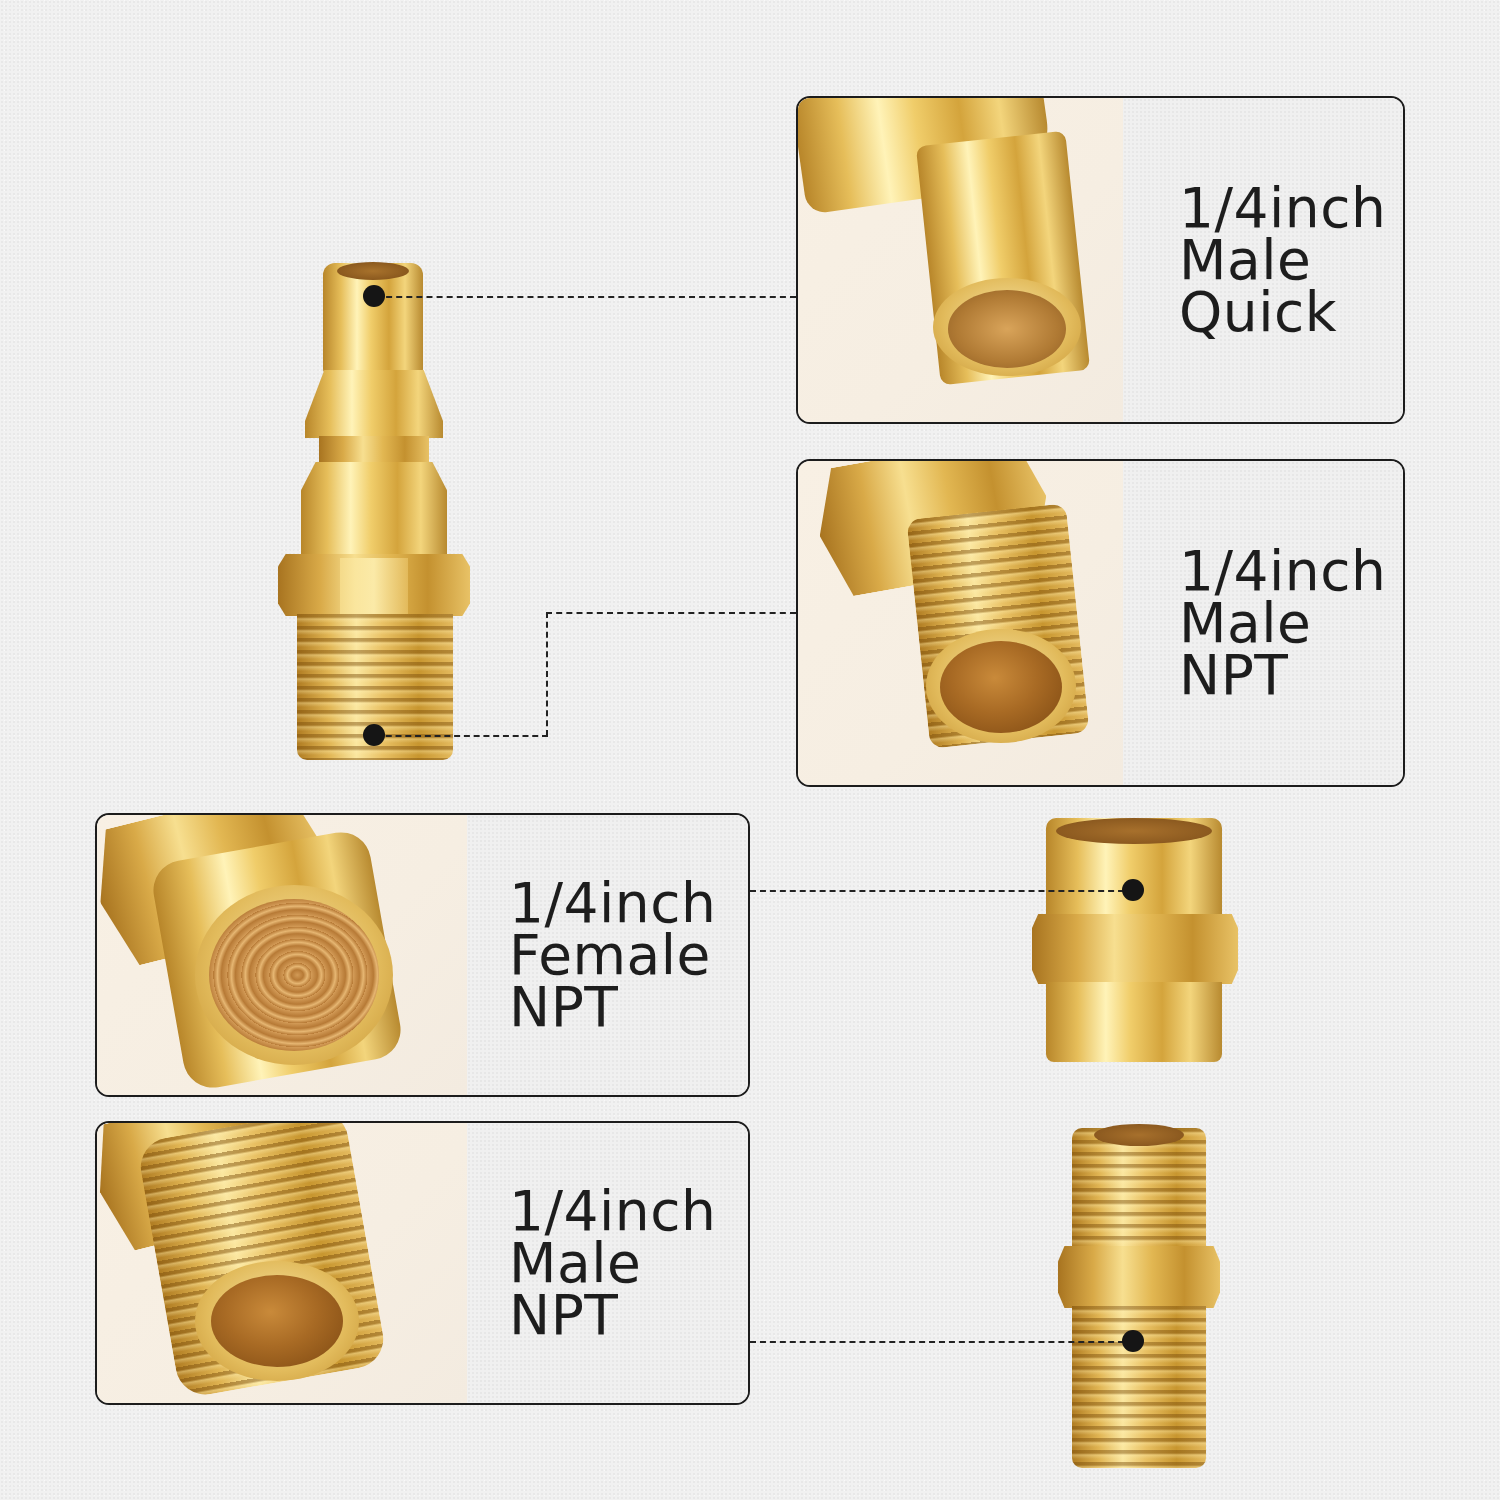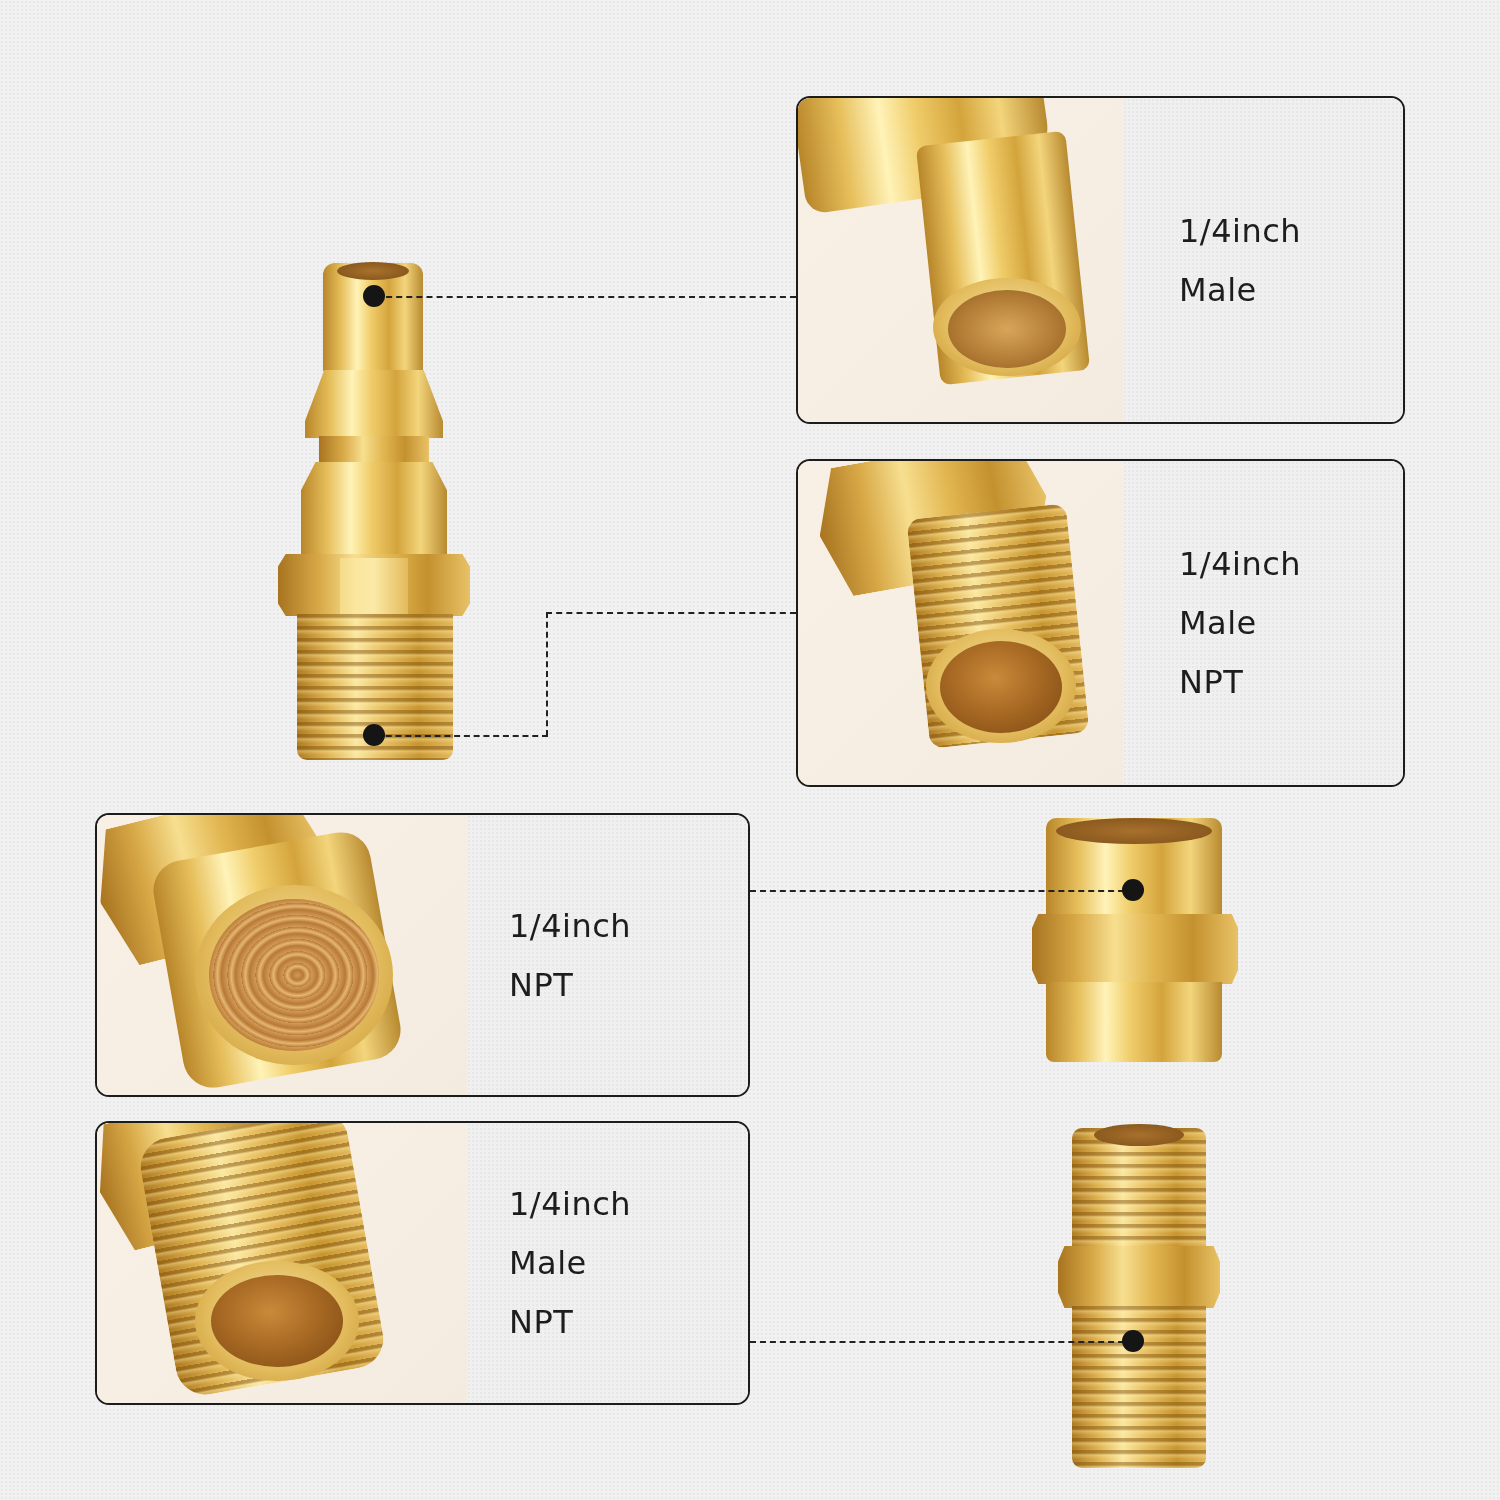--- a/index.html
+++ b/index.html
@@ -31,28 +31,27 @@
       overflow: hidden;
       flex: none;
     }
     .card .label {
       flex: 1;
       display: flex;
       flex-direction: column;
       justify-content: center;
       padding-left: 44px;
       color: #1d1d1d;
-      font-size: 32px;
+      font-size: 55px;
       line-height: 52px;
       letter-spacing: 0.5px;
       font-weight: 500;
       background: #f0f0f0;
       background-image: radial-gradient(rgba(0,0,0,0.04) 0.8px, transparent 1px);
       background-size: 4px 4px;
-      gap: 7px;
     }
     .label span { display: block; white-space: nowrap; }
 
     #card-qc   { left: 796px; top: 96px;   width: 609px; height: 328px; }
     #card-mnpt { left: 796px; top: 459px;  width: 609px; height: 328px; }
     #card-fnpt { left: 95px;  top: 813px;  width: 655px; height: 284px; }
     #card-mnpt2{ left: 95px;  top: 1121px; width: 655px; height: 284px; }
 
     #card-qc .photo, #card-mnpt .photo { width: 325px; }
     #card-fnpt .photo, #card-mnpt2 .photo { width: 370px; }
@@ -140,20 +139,21 @@
 <div class="card" id="card-qc">
   <div class="photo">
     <div class="brass" style="left:0;top:-20px;width:250px;height:120px;transform:rotate(-8deg);border-radius:0 0 60px 20px;"></div>
     <div class="brass" style="left:130px;top:40px;width:150px;height:240px;border-radius:10px;transform:rotate(-6deg);"></div>
     <div class="rim" style="left:135px;top:180px;width:148px;height:98px;"></div>
     <div class="bore" style="left:150px;top:192px;width:118px;height:78px;background:radial-gradient(ellipse,#d9a45a,#b07a34 60%,#8c5a20);"></div>
   </div>
   <div class="label">
     <span>1/4inch</span>
     <span>Male</span>
+    <span>Quick</span>
   </div>
 </div>
 
 <div class="card" id="card-mnpt">
   <div class="photo">
     <div class="brass-dark" style="left:20px;top:-10px;width:230px;height:130px;transform:rotate(-10deg);clip-path:polygon(10% 0,90% 0,100% 50%,90% 100%,10% 100%,0 50%);"></div>
     <div class="threads" style="left:120px;top:50px;width:160px;height:230px;border-radius:14px;transform:rotate(-6deg);"></div>
     <div class="rim" style="left:128px;top:168px;width:150px;height:114px;"></div>
     <div class="bore" style="left:142px;top:180px;width:122px;height:92px;"></div>
   </div>
@@ -166,20 +166,21 @@
 
 <div class="card" id="card-fnpt">
   <div class="photo">
     <div class="brass-dark" style="left:0;top:-10px;width:230px;height:140px;transform:rotate(-14deg);clip-path:polygon(10% 0,90% 0,100% 50%,90% 100%,10% 100%,0 50%);"></div>
     <div class="brass" style="left:70px;top:30px;width:220px;height:230px;border-radius:30px;transform:rotate(-10deg);"></div>
     <div class="rim" style="left:98px;top:70px;width:198px;height:180px;"></div>
     <div class="bore" style="left:112px;top:84px;width:170px;height:152px;background:repeating-radial-gradient(ellipse at 52% 50%, #d29a56 0px, #b77a36 6px, #e6b672 10px, #b77a36 14px);"></div>
   </div>
   <div class="label">
     <span>1/4inch</span>
+    <span>Female</span>
     <span>NPT</span>
   </div>
 </div>
 
 <div class="card" id="card-mnpt2">
   <div class="photo">
     <div class="brass-dark" style="left:0;top:-20px;width:200px;height:130px;transform:rotate(-14deg);clip-path:polygon(10% 0,90% 0,100% 50%,90% 100%,10% 100%,0 50%);"></div>
     <div class="threads" style="left:60px;top:0px;width:210px;height:260px;border-radius:30px;transform:rotate(-10deg);"></div>
     <div class="rim" style="left:98px;top:138px;width:164px;height:120px;"></div>
     <div class="bore" style="left:114px;top:152px;width:132px;height:92px;"></div>

